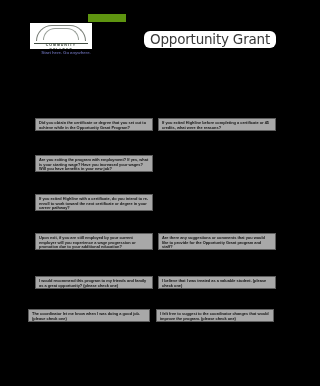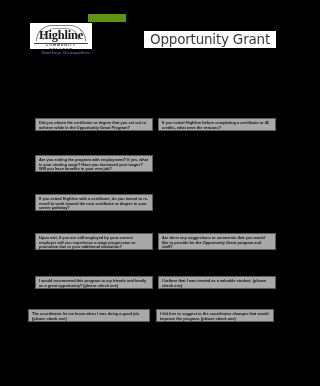--- a/index.html
+++ b/index.html
@@ -124,20 +124,21 @@
     filter: blur(0.5px);
   }
 
   .title-box {
     position: absolute;
     left: 144px;
     top: 31px;
     width: 132px;
     height: 17px;
     background: #ffffff;
+    border-radius: 6px;
   }
   .title-text {
     position: absolute;
     left: 0; top: 0;
     width: 132px;
     height: 17px;
     line-height: 17px;
     text-align: center;
     font-family: "DejaVu Sans", sans-serif;
     font-size: 13.5px;
@@ -198,21 +199,20 @@
 </head>
 <body>
 
 <div id="page">
 
   <div class="header">
 
     <div class="logo-box">
       <div class="logo-arc"></div>
       <div class="logo-arc2"></div>
-      <div class="logo-word">Highline</div>
       <div class="logo-rule"></div>
       <div class="logo-sub">COMMUNITY COLLEGE</div>
     </div>
 
     <div class="logo-tagline">Start here. Go anywhere.</div>
 
     <div class="green-mark"></div>
 
     <div class="title-box">
       <div class="title-text">Opportunity Grant</div>

